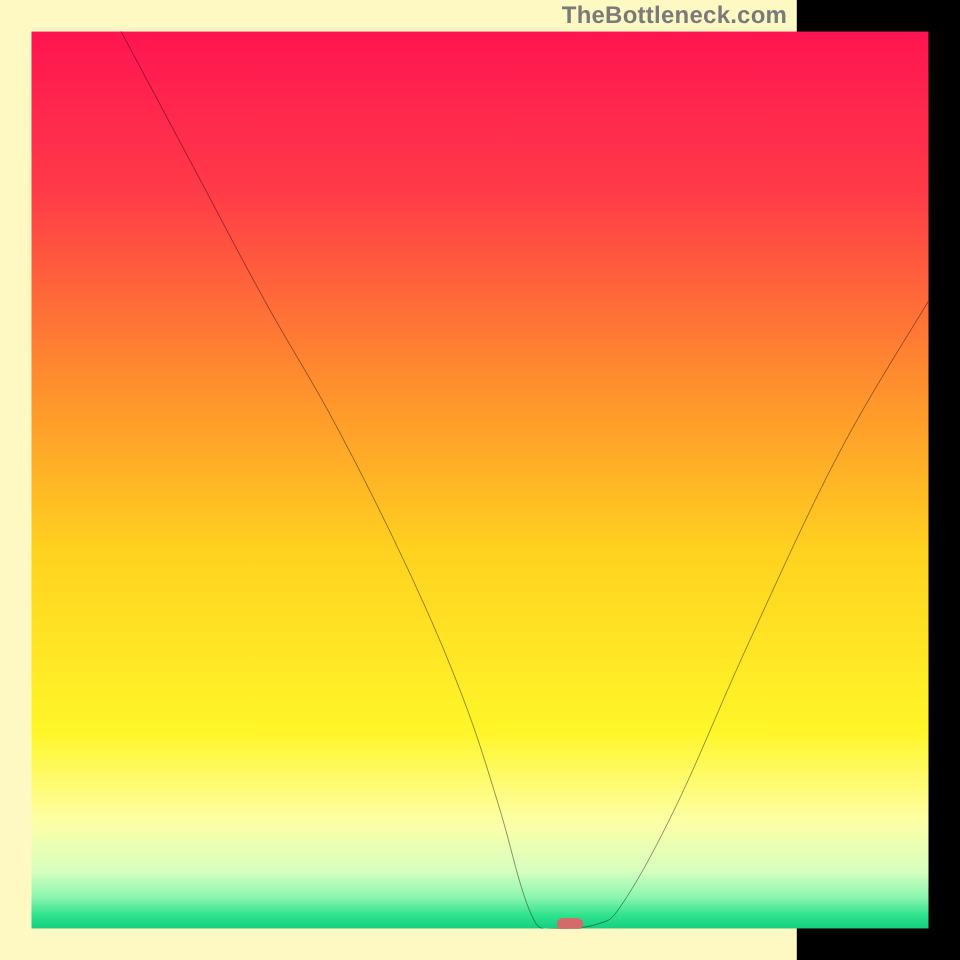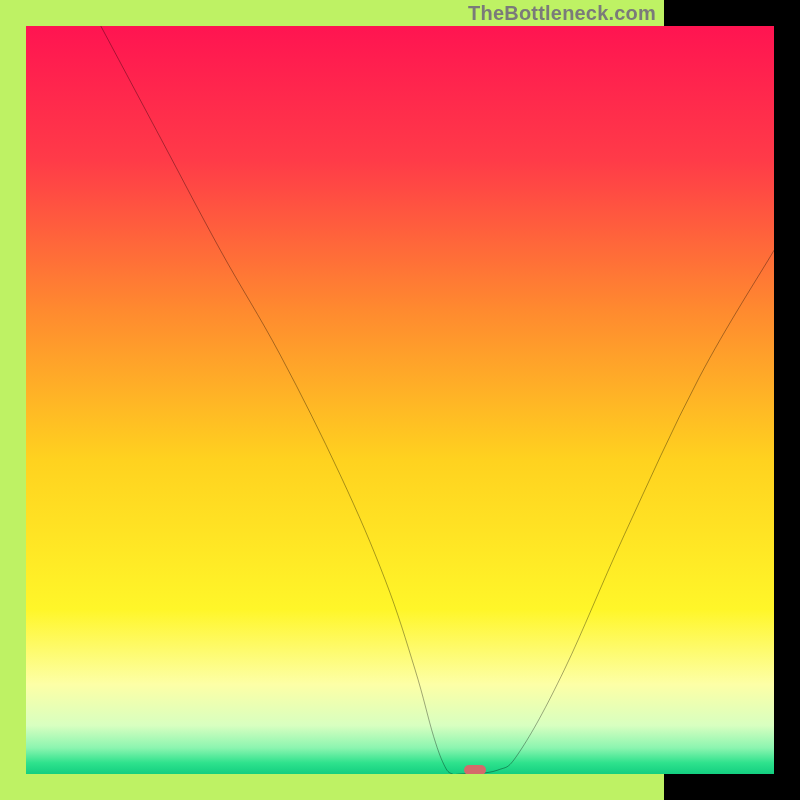--- a/index.html
+++ b/index.html
@@ -7,21 +7,21 @@
     padding: 0;
     width: 800px;
     height: 800px;
     background: #000;
     font-family: Arial, Helvetica, sans-serif;
   }
   .frame {
     position: relative;
     width: 664px;
     height: 800px;
-    background: #bef264;
+    background: #fef9c3;
   }
   .watermark {
     position: absolute;
     top: 2px;
     right: 8px;
     color: #7a7a7a;
     font-size: 20px;
     font-weight: 600;
     letter-spacing: 0.2px;
     z-index: 10;

